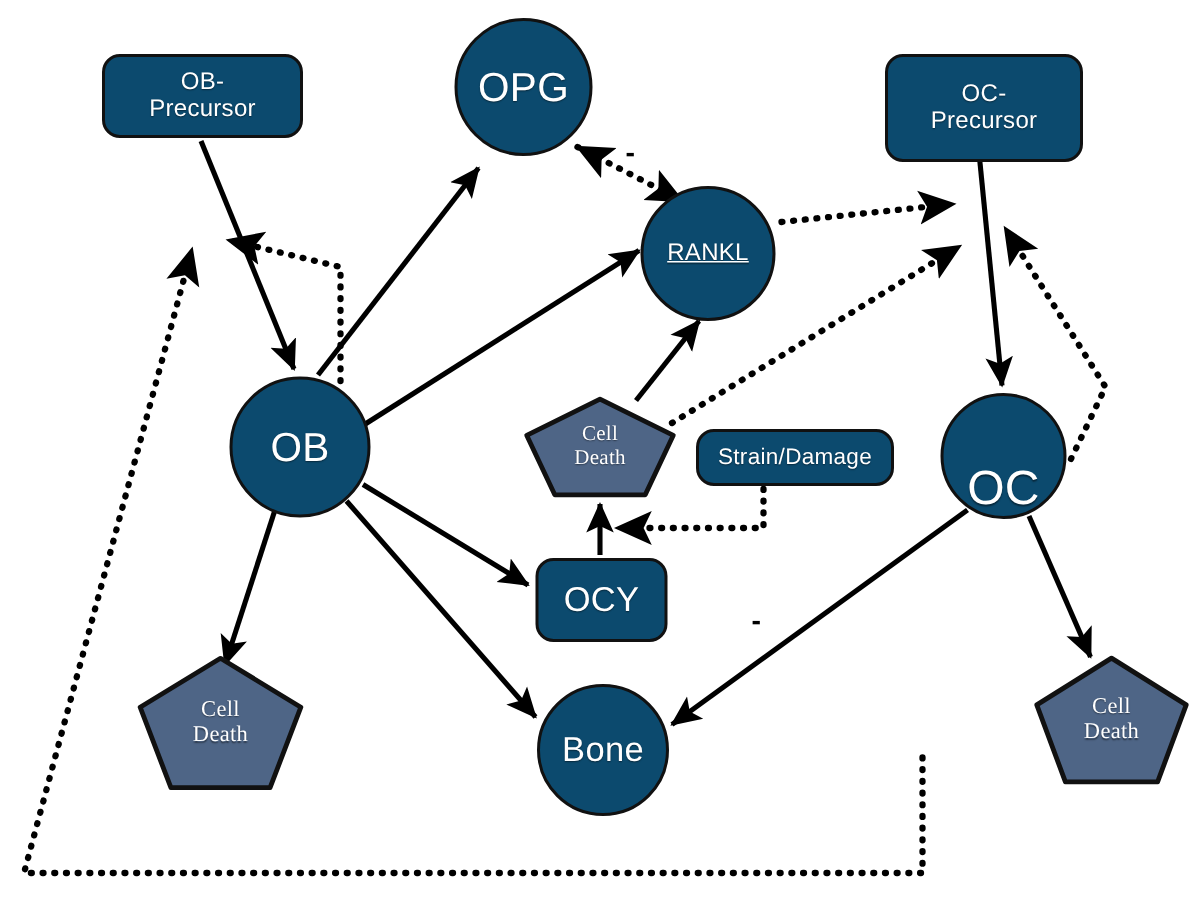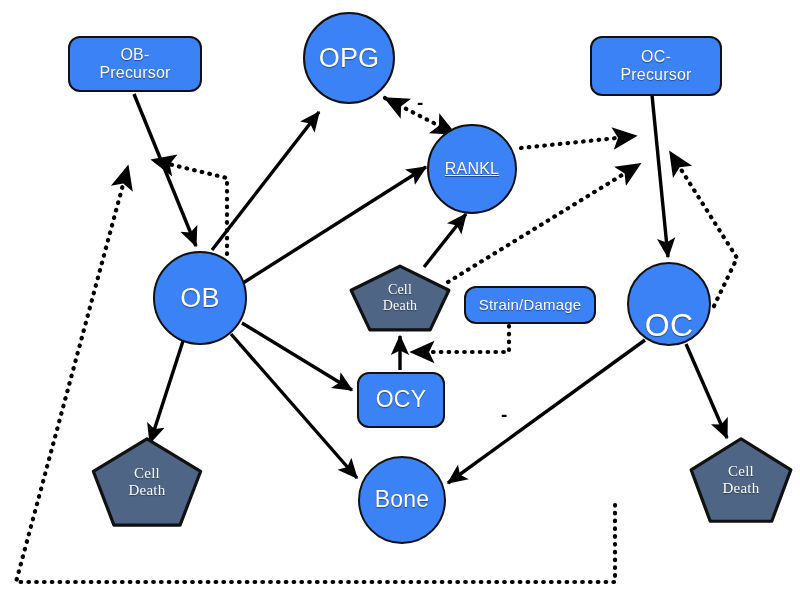--- a/index.html
+++ b/index.html
@@ -1,20 +1,20 @@
 <!DOCTYPE html>
 <html><head>
 <meta charset="utf-8">
 <style>
   html,body{margin:0;padding:0;background:#ffffff;}
   #stage{position:relative;width:800px;height:600px;background:#ffffff;overflow:hidden;
          font-family:"Liberation Sans","DejaVu Sans",sans-serif;}
   #net{position:absolute;left:0;top:0;width:800px;height:600px;}
   .node{position:absolute;box-sizing:border-box;
-        background:#3b82f6;
+        background:#0c4a6e;
         border:2.5px solid #111111;
         color:#ffffff;
         display:flex;align-items:center;justify-content:center;
         text-align:center;line-height:1.12;
         text-shadow:0 1px 1px rgba(0,0,0,.45);
         letter-spacing:.2px;
         z-index:5;}
   .node .lbl{display:block;padding:0 4px;pointer-events:none;}
   .circle{border-radius:50%;}
   .rrect{border-radius:12px;}
@@ -63,21 +63,21 @@
       </g>
   </svg>
 
   <div id="nodes">
       <div class="node rrect" style="left: 68px; top: 36px; width: 134px; height: 56px; font-size: 16px;">
         <span class="lbl">OB-<br>Precursor</span>
       </div>
       <div class="node circle" style="left: 303px; top: 12px; width: 92px; height: 92px; font-size: 27px;">
         <span class="lbl">OPG</span>
       </div>
-      <div class="node rrect" style="left: 590px; top: 36px; width: 132px; height: 60px; font-size: 16px;">
+      <div class="node rrect" style="left: 590px; top: 36px; width: 132px; height: 72px; font-size: 16px;">
         <span class="lbl">OC-<br>Precursor</span>
       </div>
       <div class="node circle" style="left: 427px; top: 124px; width: 90px; height: 90px; font-size: 16px; text-decoration: underline;">
         <span class="lbl">RANKL</span>
       </div>
       <div class="node circle" style="left: 153px; top: 251px; width: 94px; height: 94px; font-size: 27px;">
         <span class="lbl">OB</span>
       </div>
       <div class="node pent" style="left: 348px; top: 264px; width: 104px; height: 68px; font-size: 14px;">
         <svg class="pshape" viewBox="0 0 100 96" preserveAspectRatio="none">

